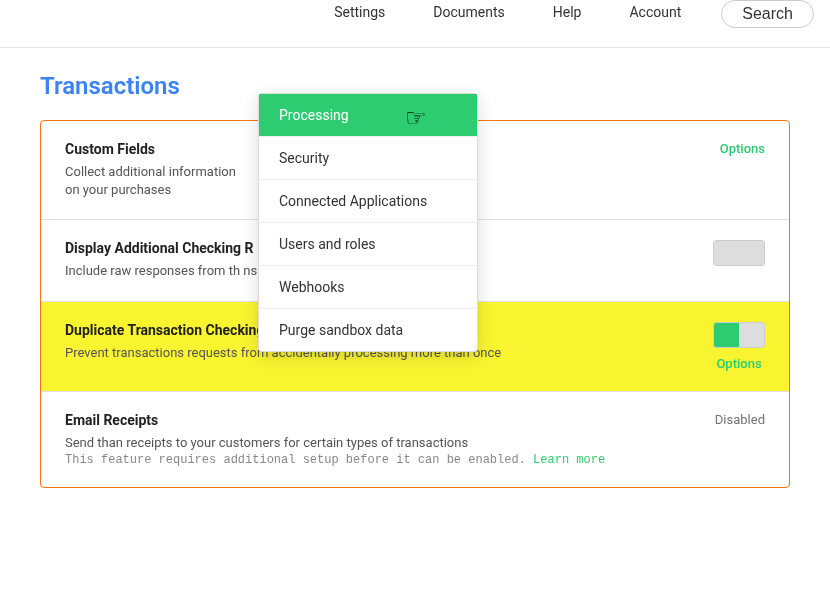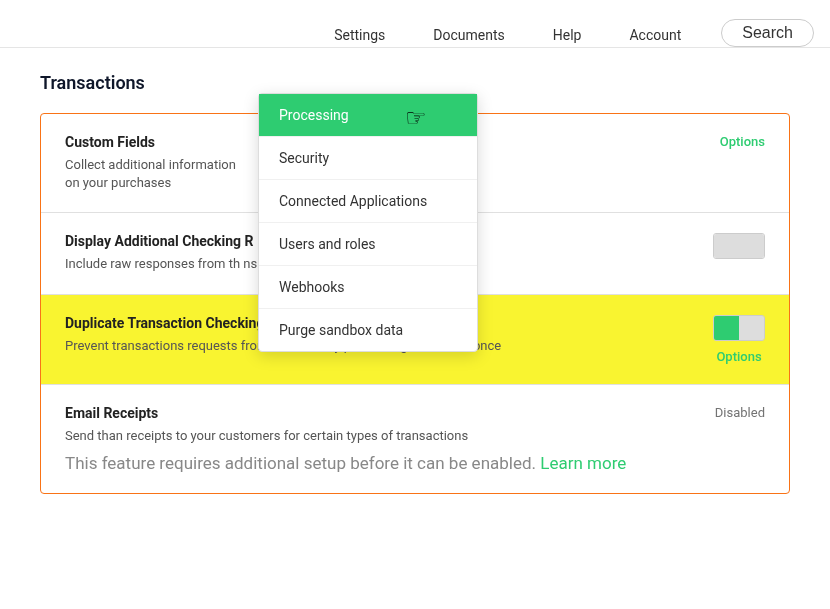--- a/index.html
+++ b/index.html
@@ -8,21 +8,21 @@
       background: #fff;
       width: 830px;
       min-height: 609px;
       overflow: hidden;
       position: relative;
     }
 
     
     .top-nav {
       display: flex;
-      align-items: flex-end;
+      align-items: flex-start;
       justify-content: flex-end;
       padding: 0 16px;
       height: 48px;
       border-bottom: 1px solid #e5e5e5;
       background: #fff;
       gap: 32px;
     }
     .nav-item {
       font-size: 14px;
       color: #333;
@@ -38,23 +38,23 @@
       cursor: pointer;
       background: #fff;
     }
 
     
     .page-content {
       padding: 24px 40px;
       position: relative;
     }
     .page-title {
-      font-size: 18px;
+      font-size: 24px;
       font-weight: 600;
-      color: #0f172a;
+      color: #3b82f6;
       margin-bottom: 20px;
     }
 
     
     .section-card {
       border: 1px solid #f97316;
       border-radius: 4px;
       margin-bottom: 0;
       background: #fff;
     }
@@ -78,23 +78,24 @@
       font-weight: 700;
       color: #222;
       margin-bottom: 6px;
     }
     .section-desc {
       font-size: 13px;
       color: #555;
       line-height: 1.4;
     }
     .section-desc-small {
-      font-size: 17px;
+      font-size: 12px;
       color: #888;
-      margin-top: 8px;
+      margin-top: 1px;
+      font-family: Liberation Mono, monospace;
     }
     .section-desc-small a {
       color: #2ecc71;
       text-decoration: none;
     }
 
     .section-actions {
       display: flex;
       flex-direction: column;
       align-items: center;

